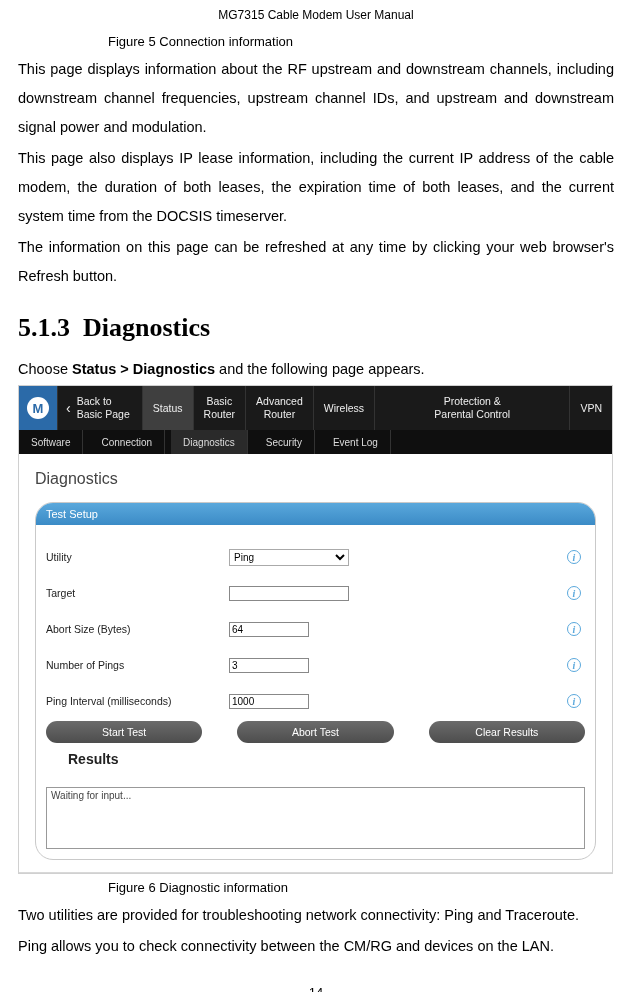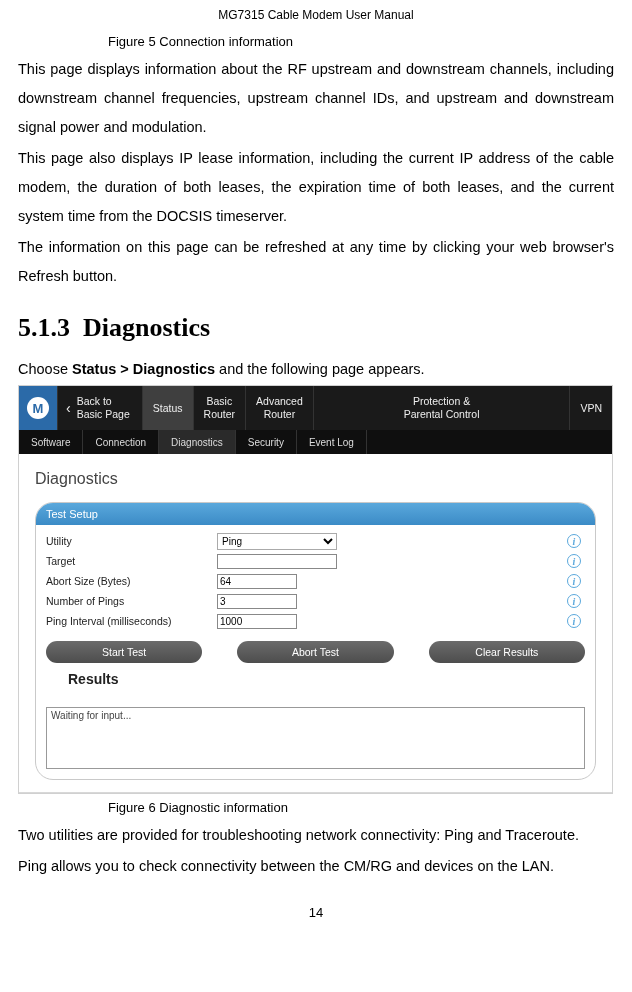--- a/index.html
+++ b/index.html
@@ -71,40 +71,41 @@
     }
     .nav-back { flex-direction: row; gap:6px; text-align:left; align-items:center; padding-left:8px; padding-right:12px;}
     .nav-back .chev { font-size:14px; }
     .nav-status { background: #3f3f3f; }
     .subnav {
       background: #0f0f0f;
       color: #ddd;
       display:flex;
       height: 24px;
       align-items:flex-start;
-      gap: 0;
+      gap: 6px;
       font-size: 10px;
     }
     .subnav .sub-item { padding: 0 12px; border-right: 1px solid #333; height:100%; display:flex; align-items:center;}
     .sub-active { background:#2a2a2a; }
     .diag-body { padding: 16px 16px 10px 16px; background:#fff; }
     .diag-title {
       font-size: 16px; color:#444; margin-bottom: 14px; font-weight: normal;
     }
     .panel {
       border: 1px solid #c9c9c9; border-radius: 18px; overflow:hidden;
     }
     .panel-header {
       background: linear-gradient(#5aa8dc, #3b8bc6);
       color:#fff; font-size:11px; padding:5px 10px;
     }
     .panel-body { padding: 6px 10px 10px; }
     .row {
       display:flex; align-items:center; height: 20px; font-size: 10.5px;
-      gap: 6px;
+      gap: 18px;
+      margin-top: 16px;
     }
     .row .lbl { width: 165px; }
     .row .ctrl { width: 120px; }
     .row .info-cell { flex:1; display:flex; justify-content:flex-end; padding-right: 4px;}
     .sel {
       height: 17px; width: 120px; font-size:10px; border:1px solid #aaa; background:#fff;
     }
     .txt {
       height: 15px; width: 80px; font-size:10px; border:1px solid #888; padding: 0 2px;
     }
@@ -164,20 +165,23 @@
         <span>Status</span>
       </div>
     <div class="nav-item">
       <span>Basic</span>
       <span>Router</span>
     </div>
     <div class="nav-item">
       <span>Advanced</span>
       <span>Router</span>
     </div>
+    <div class="nav-item">
+        <span>Wireless</span>
+      </div>
     <div class="nav-item" style="flex:1;">
       <span>Protection &amp;</span>
       <span>Parental Control</span>
     </div>
     <div class="nav-item">
         <span>VPN</span>
       </div>
   </div>
   <div class="subnav">
     <div class="sub-item">Software</div>

